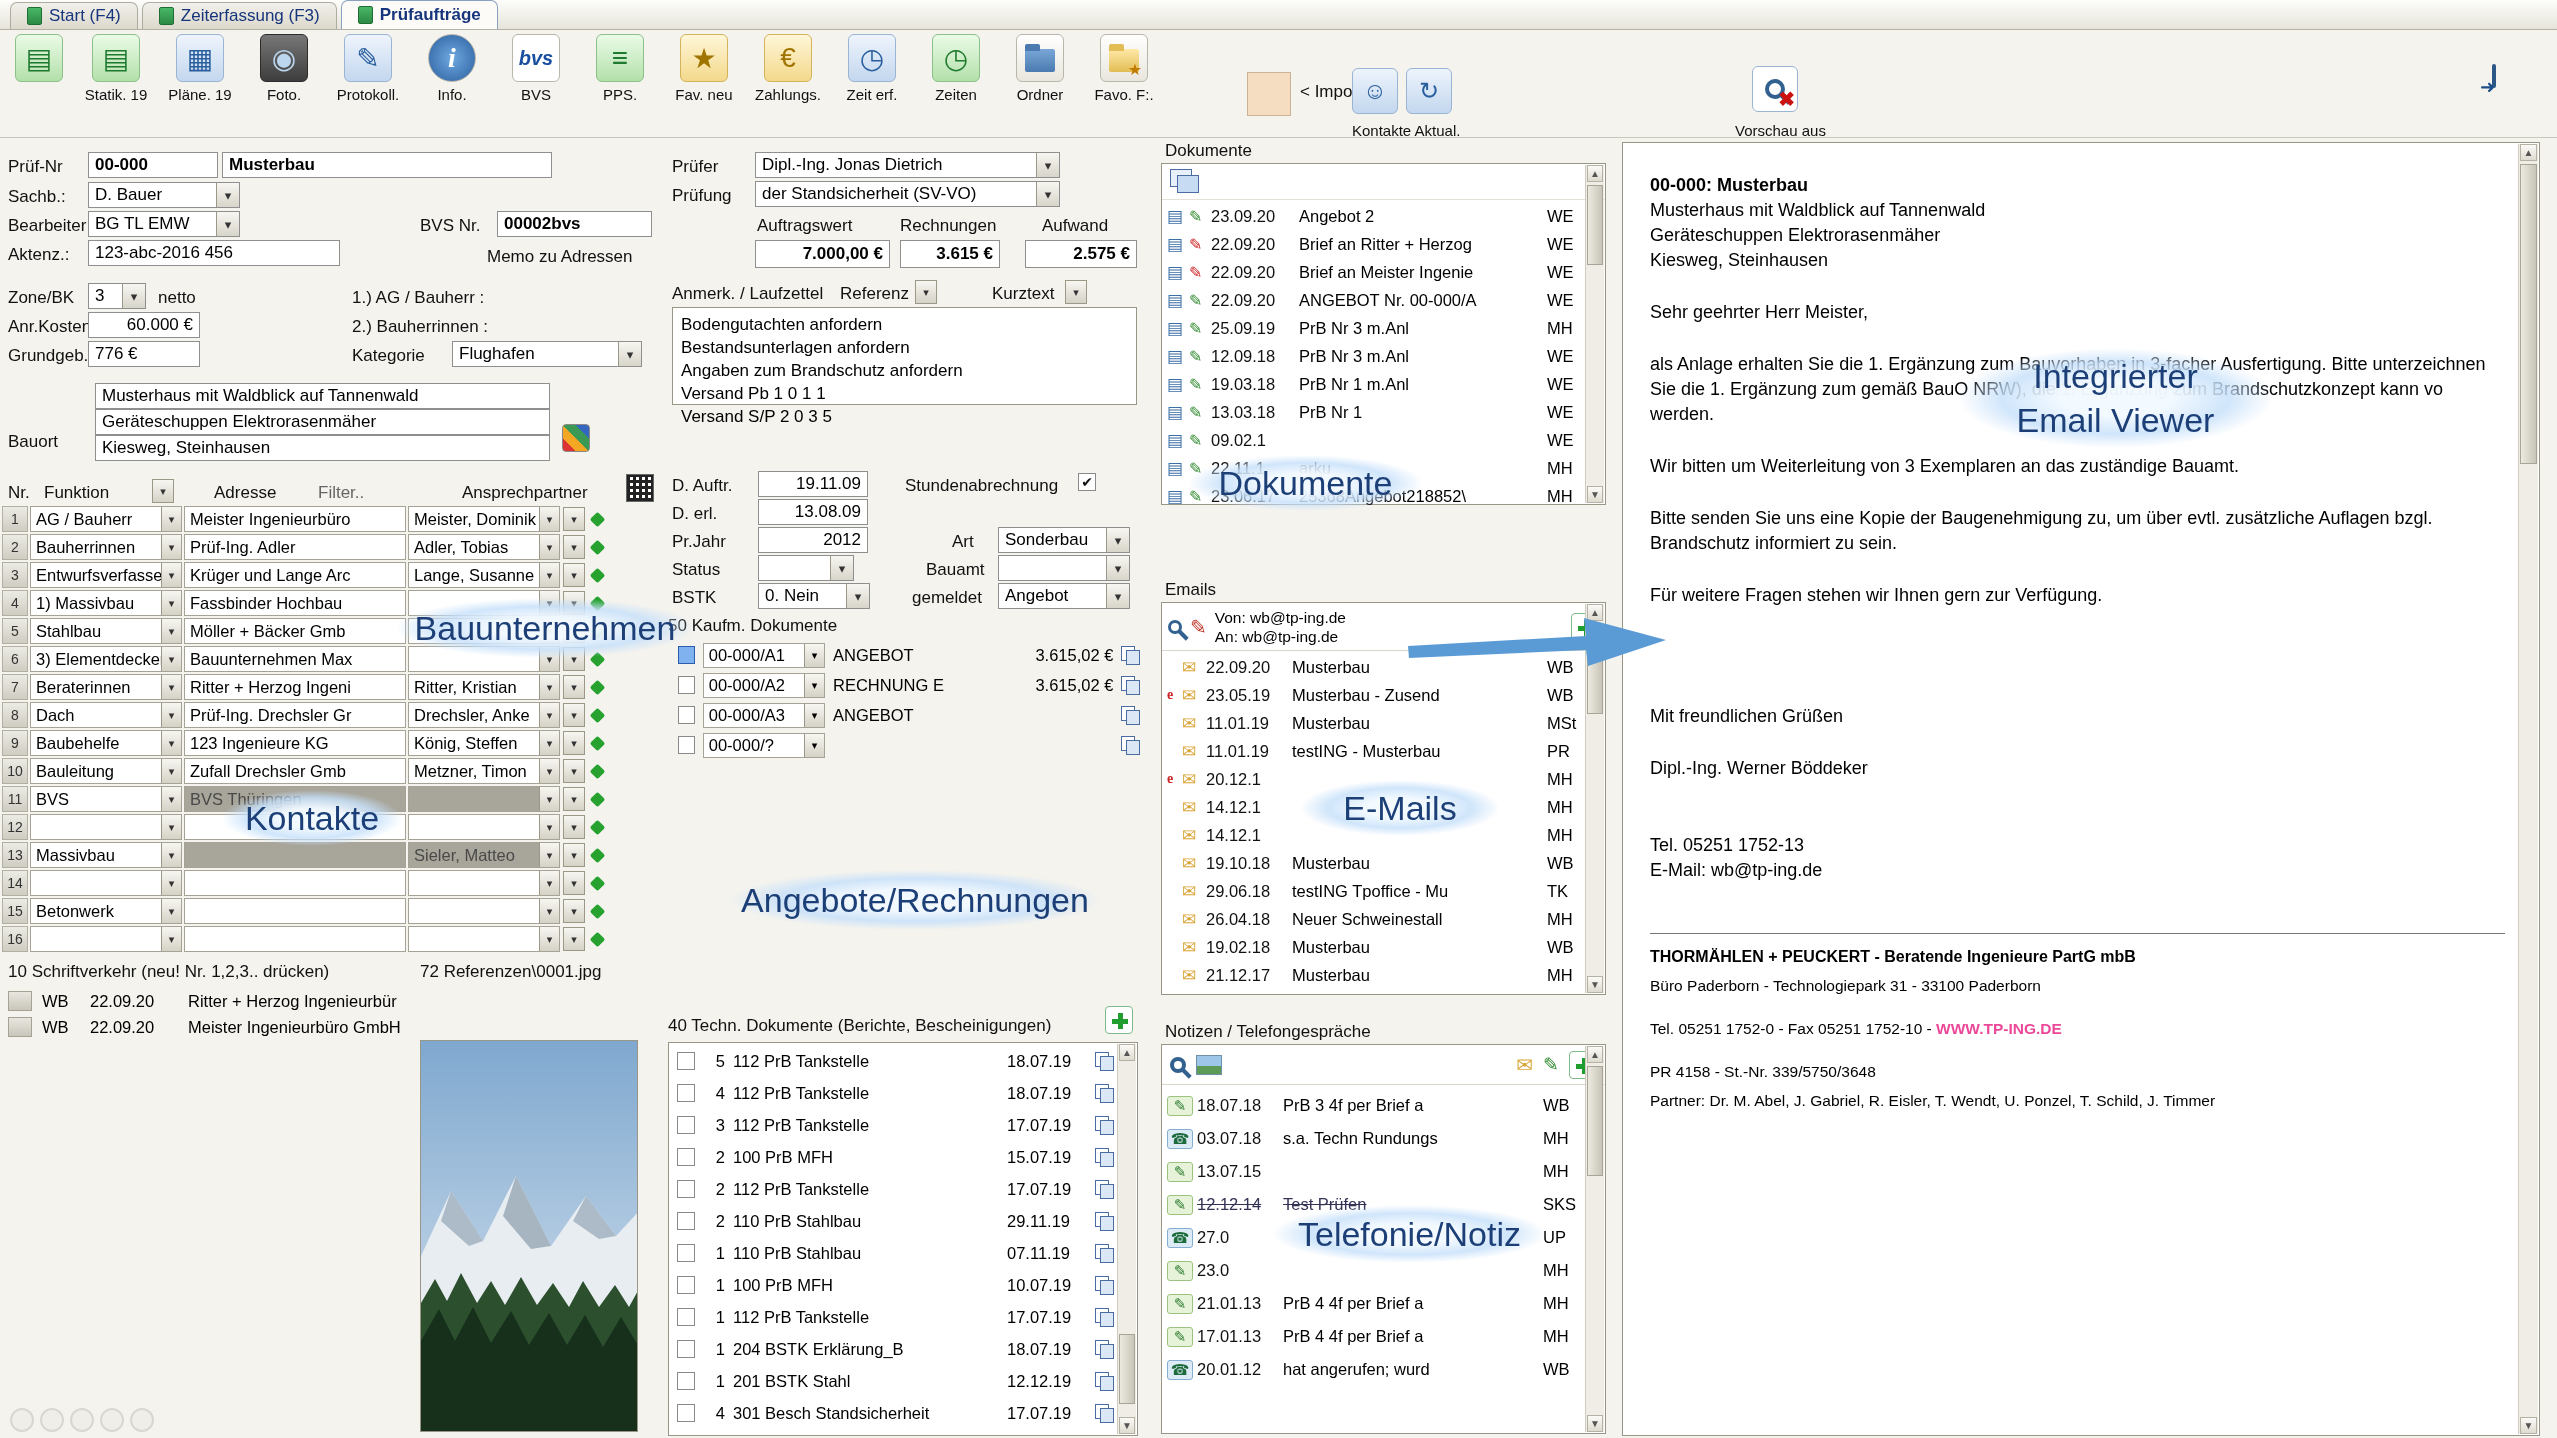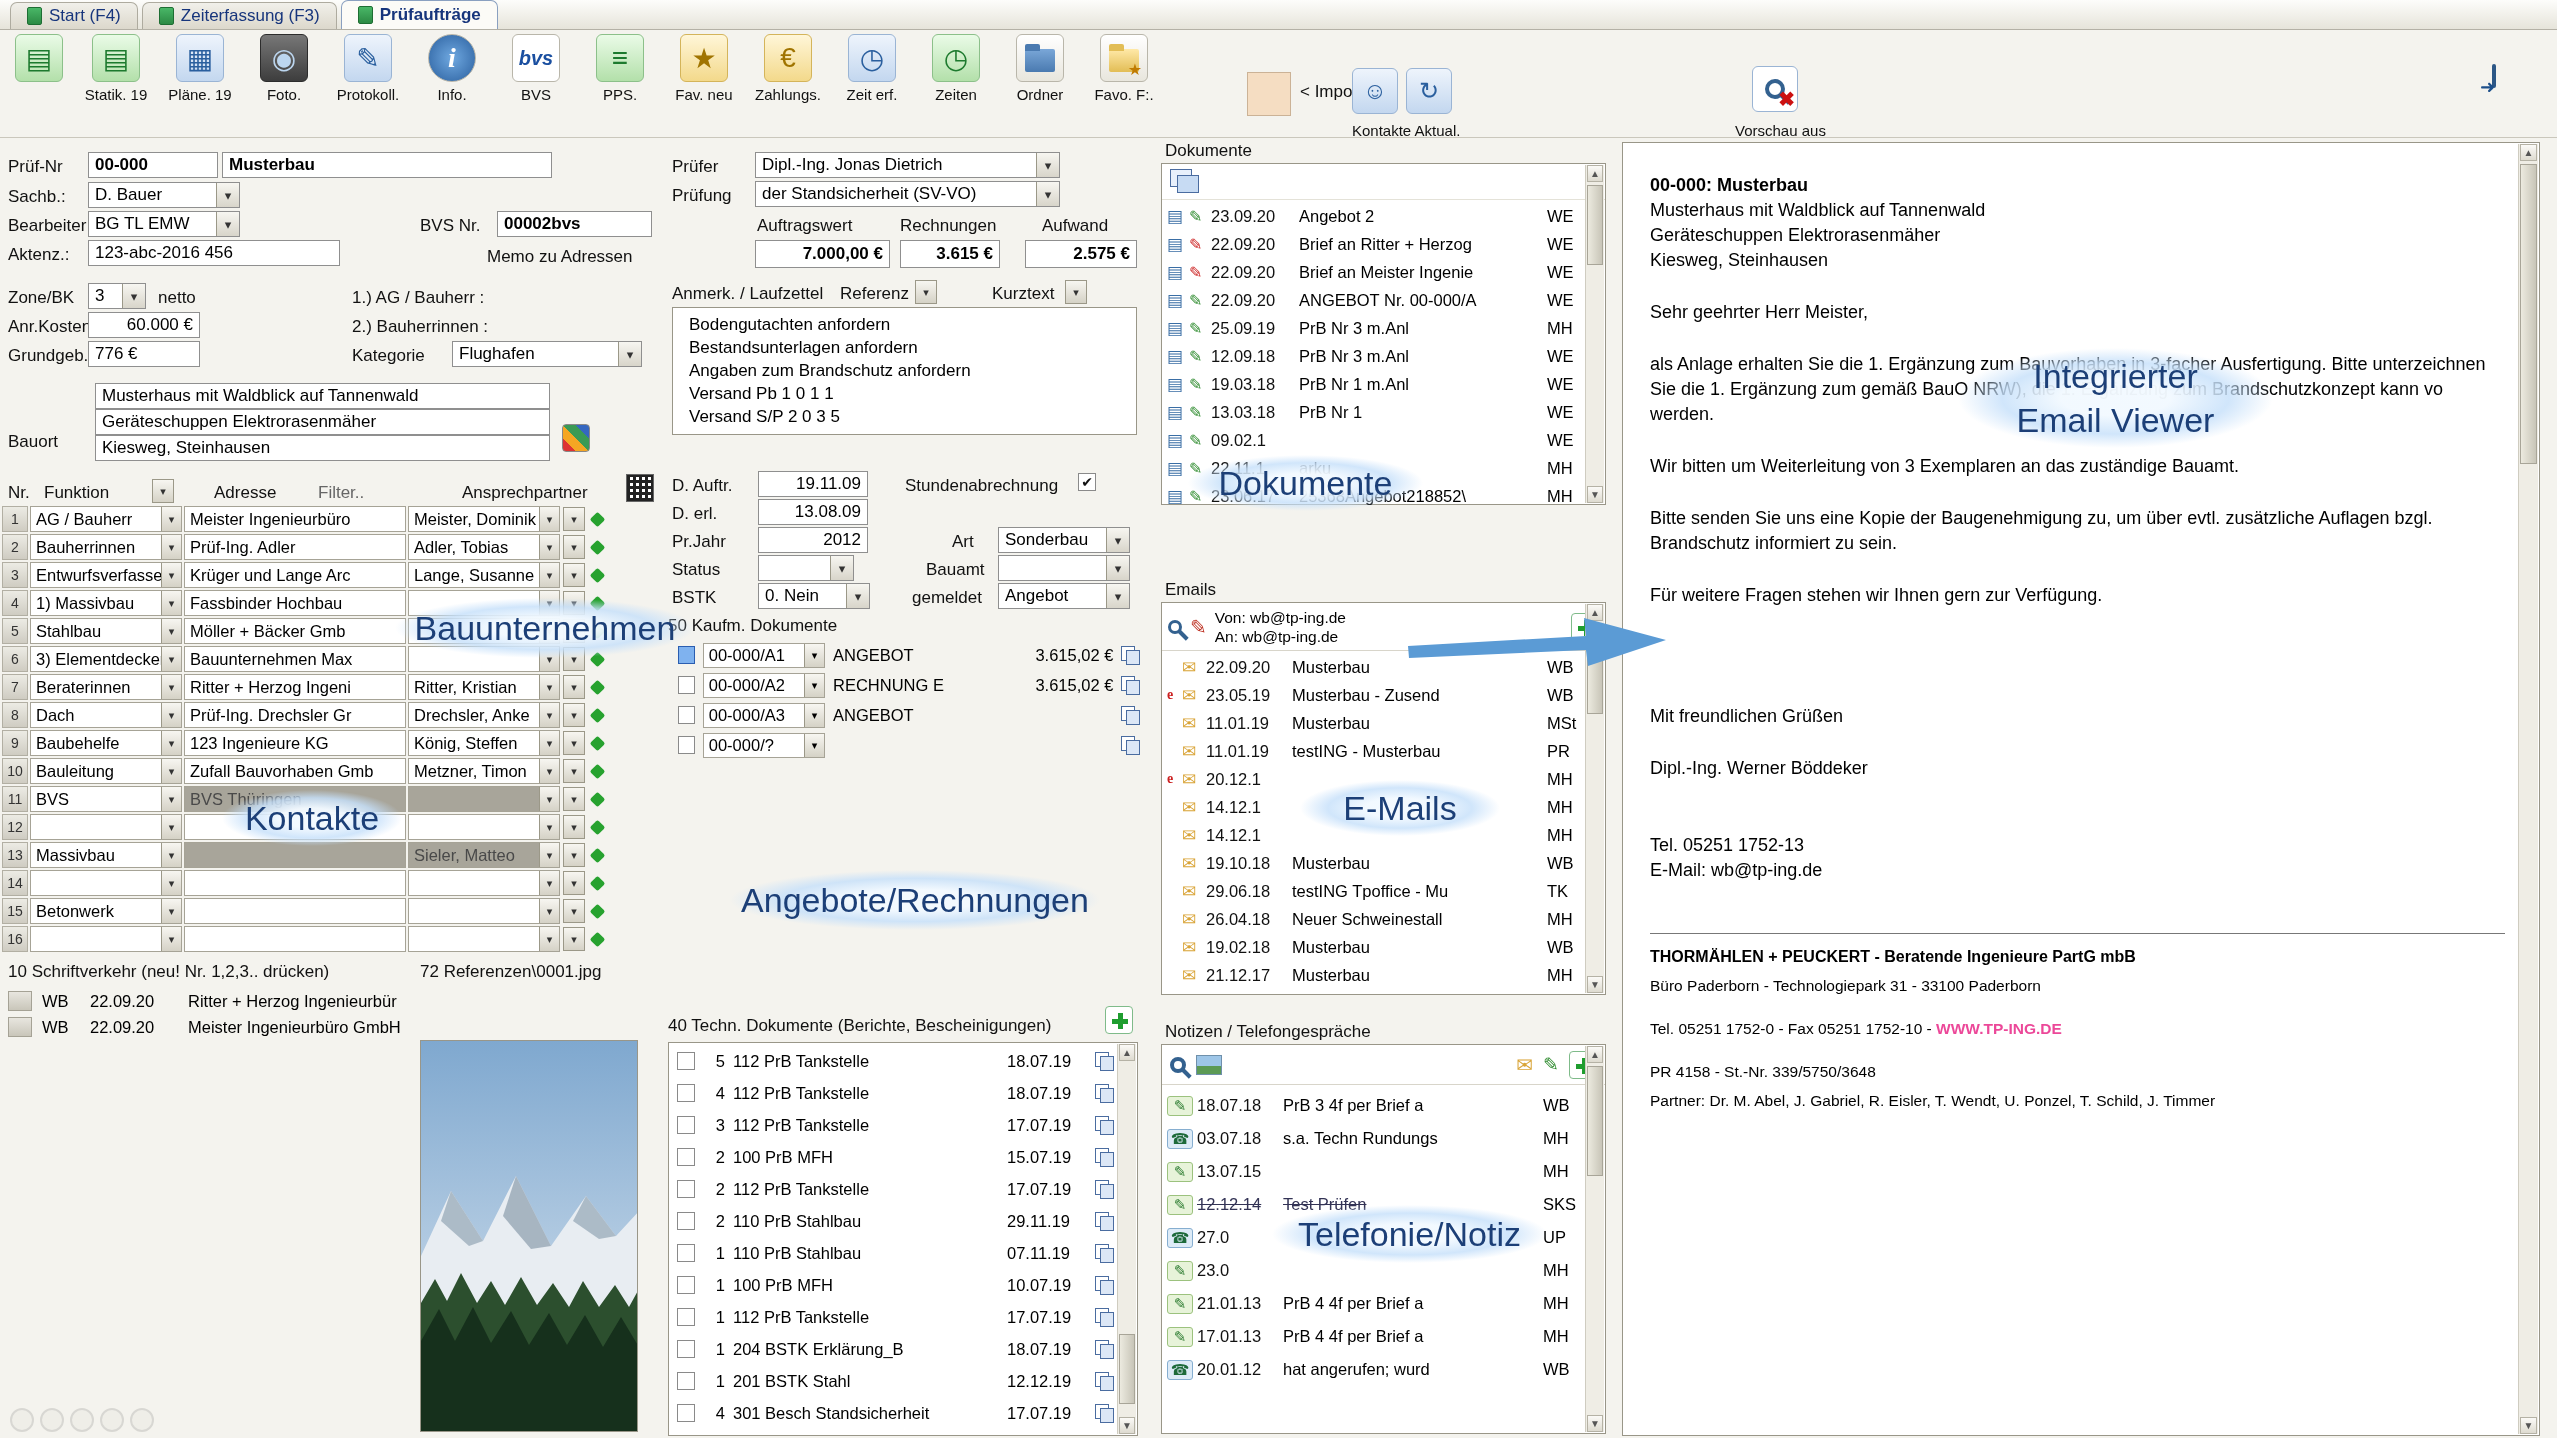--- a/index.html
+++ b/index.html
@@ -477,21 +477,21 @@
       <span class="cgr">
           <i class="gdot"></i>
         </span>
     </div>
       <div class="crow">
       <span class="cnum">10</span>
       <span class="ccell cfunk">
           <span>Bauleitung</span>
         </span>
       <span class="ccell cadr">
-          <span>Zufall Bauvorhaben Gmb</span>
+          <span>Zufall Drechsler Gmb</span>
         </span>
       <span class="ccell cpart">
           <span>Metzner, Timon</span>
         </span>
       <span class="cmini"></span>
       <span class="cgr">
           <i class="gdot"></i>
         </span>
     </div>
       <div class="crow dim">
@@ -652,21 +652,21 @@
   <input class="fld bold num" style="left: 755px; top: 240px; width: 135px; height: 28px; text-align: right;" value="7.000,00 €">
   <input class="fld bold num" style="left: 900px; top: 240px; width: 100px; height: 28px; text-align: right;" value="3.615 €">
   <input class="fld bold num" style="left: 1025px; top: 240px; width: 112px; height: 28px; text-align: right;" value="2.575 €">
 
   <span class="lbl" style="left:672px;top:284px">Anmerk. / Laufzettel</span>
   <span class="lbl" style="left:840px;top:284px">Referenz</span>
   <span class="cmini abs" style="left:915px;top:280px"></span>
   <span class="lbl" style="left:992px;top:284px">Kurztext</span>
   <span class="cmini abs" style="left:1065px;top:280px"></span>
 
-  <div class="panel" style="left:672px;top:307px;width:465px;height:128px;padding:5px 16px;font-size:17px;line-height:23px">
+  <div class="panel" style="left:672px;top:307px;width:465px;height:98px;padding:5px 8px;font-size:17px;line-height:23px">
 
   <div>Bodengutachten anfordern</div>
       <div>Bestandsunterlagen anfordern</div>
       <div>Angaben zum Brandschutz anfordern</div>
       <div>Versand Pb  1 0 1 1</div>
       <div>Versand S/P 2 0 3 5</div>
     </div>
 
   <span class="lbl" style="left:672px;top:476px">D. Auftr.</span>
   <input class="fld num" style="left: 758px; top: 471px; width: 110px; text-align: right;" value="19.11.09">

